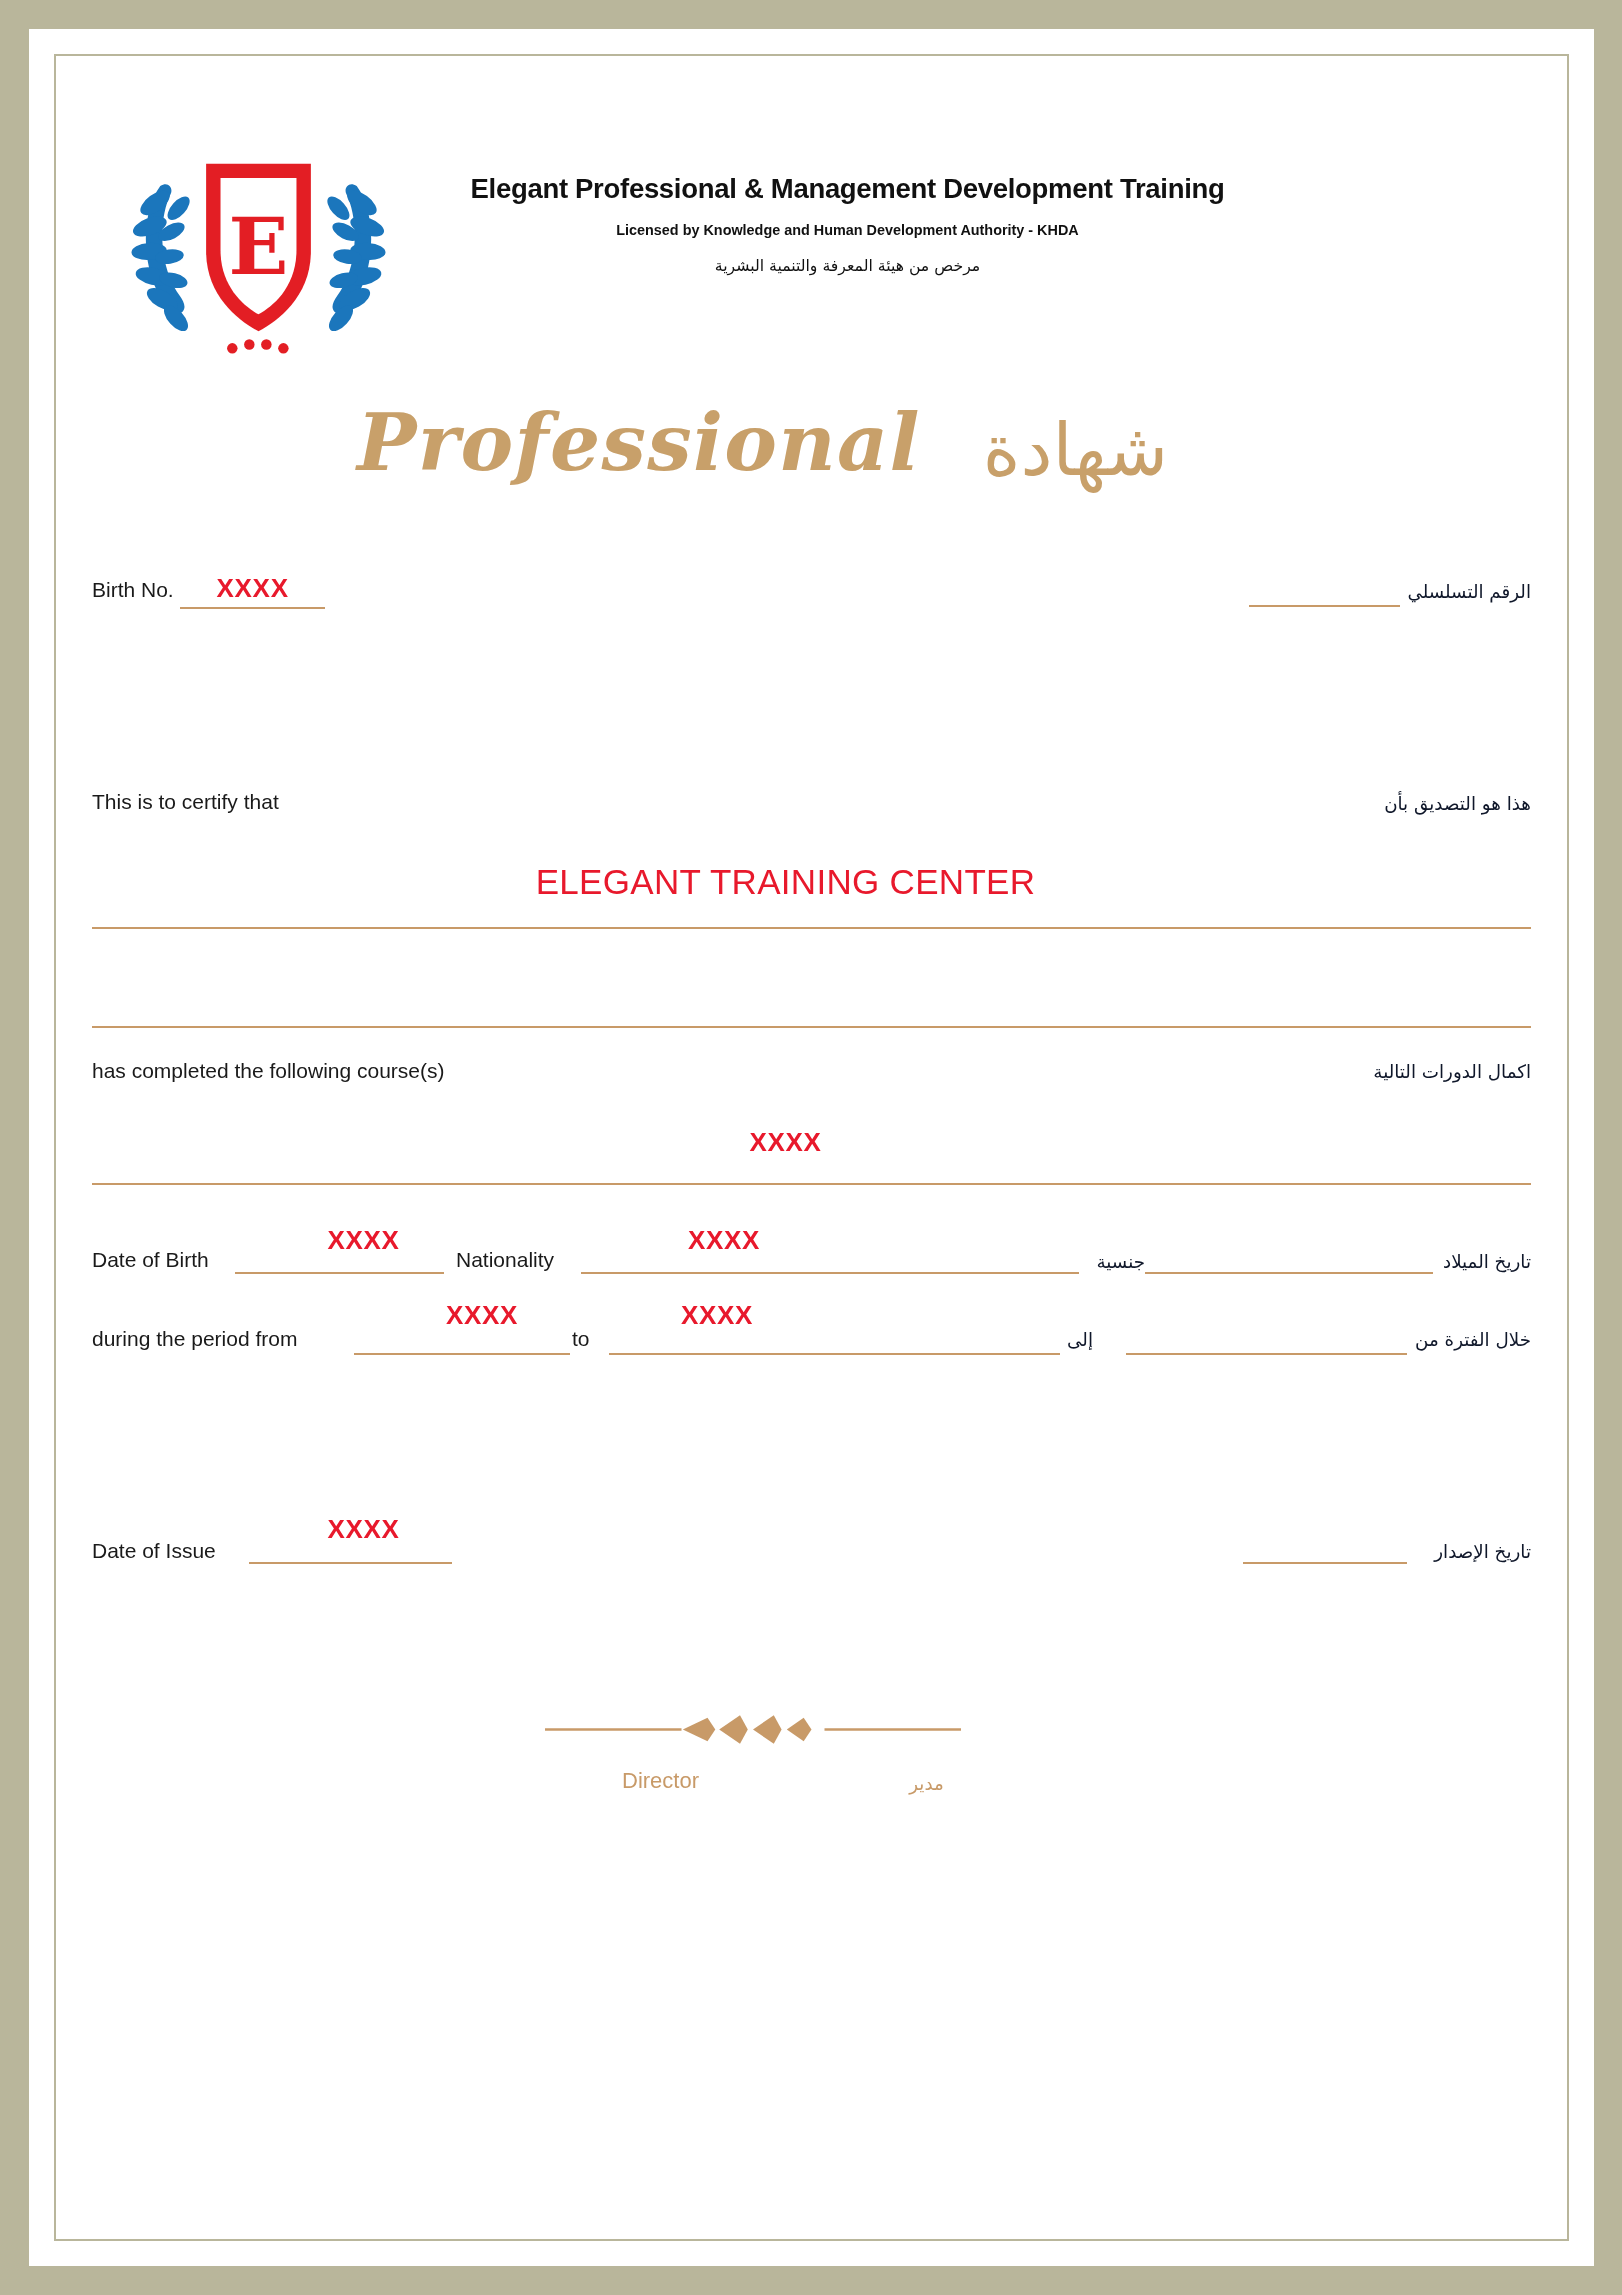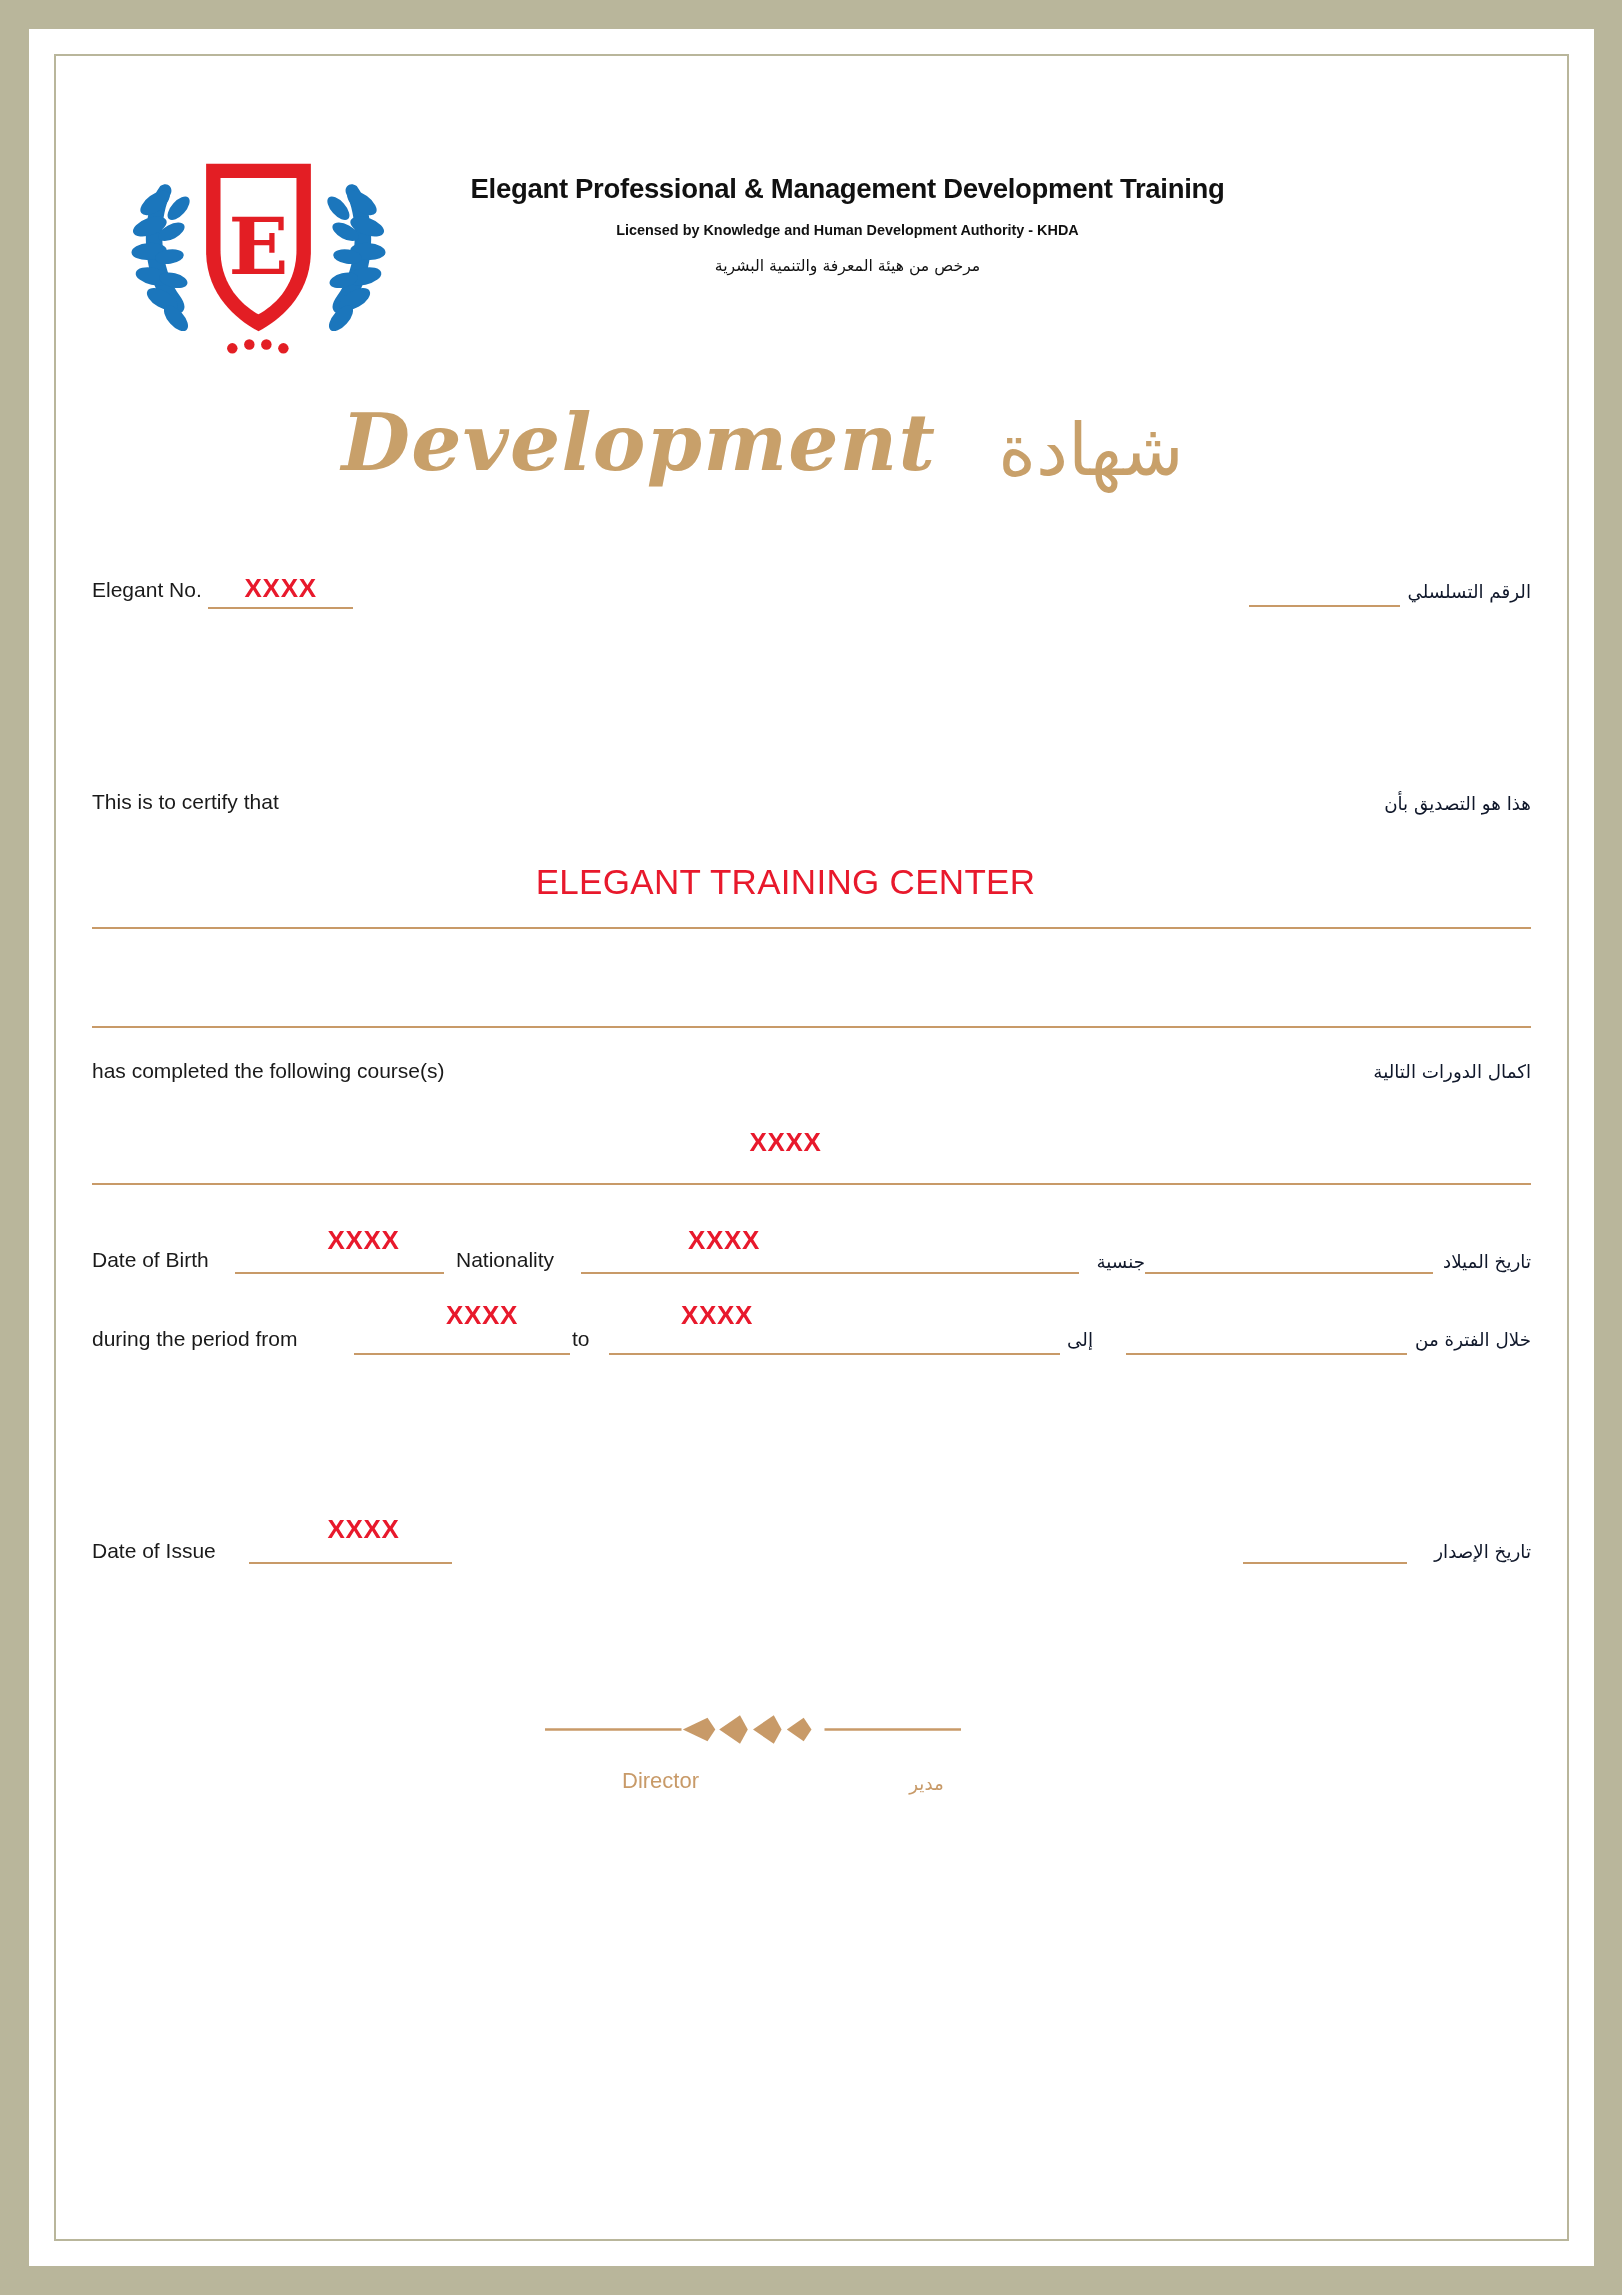--- a/index.html
+++ b/index.html
@@ -354,27 +354,27 @@
         </div>
 
         <div class="org-block">
           <div class="org-en">Elegant Professional &amp; Management Development Training</div>
           <div class="org-lic-en">Licensed by Knowledge and Human Development Authority - KHDA</div>
           <div class="org-lic-ar">مرخص من هيئة المعرفة والتنمية البشرية</div>
         </div>
       </div>
 
       <div class="title-row">
-        <span class="title-en">Development</span>
+        <span class="title-en">Professional</span>
         <span class="title-ar">شهادة</span>
       </div>
 
       <div class="row serial-row">
         <div class="serial-en">
-          <span class="lbl-en">Elegant No.</span><span class="fill serial-val">XXXX</span>
+          <span class="lbl-en">Birth No.</span><span class="fill serial-val">XXXX</span>
         </div>
         <div class="serial-ar lbl-ar">الرقم التسلسلي</div>
         <div class="serial-ar-line"></div>
       </div>
 
       <div class="row certify-row">
         <div class="certify-en lbl-en">This is to certify that</div>
         <div class="certify-ar lbl-ar">هذا هو التصديق بأن</div>
       </div>
 

